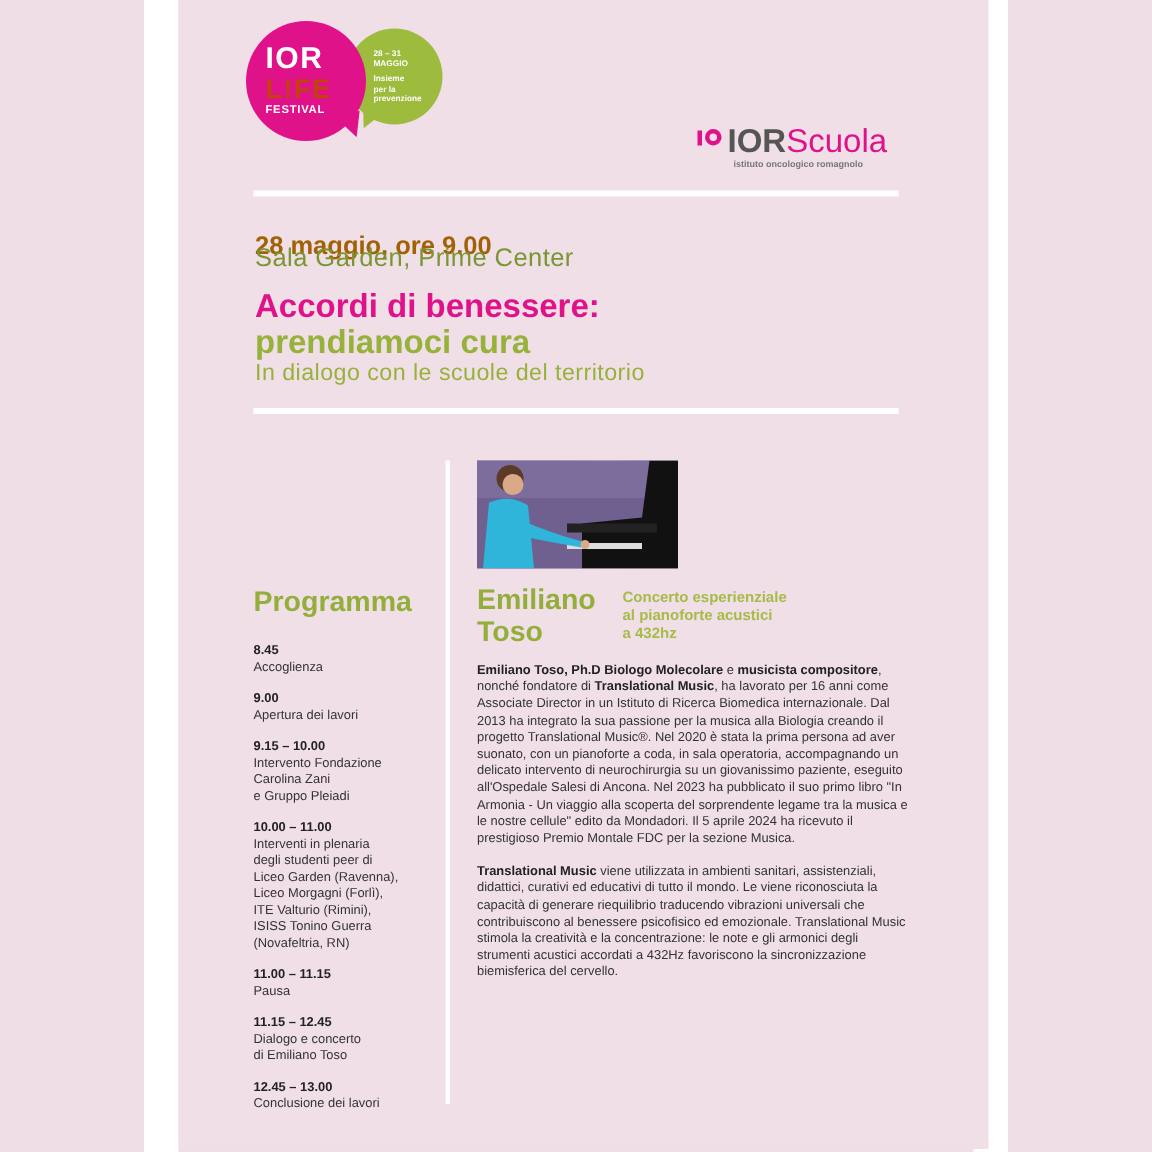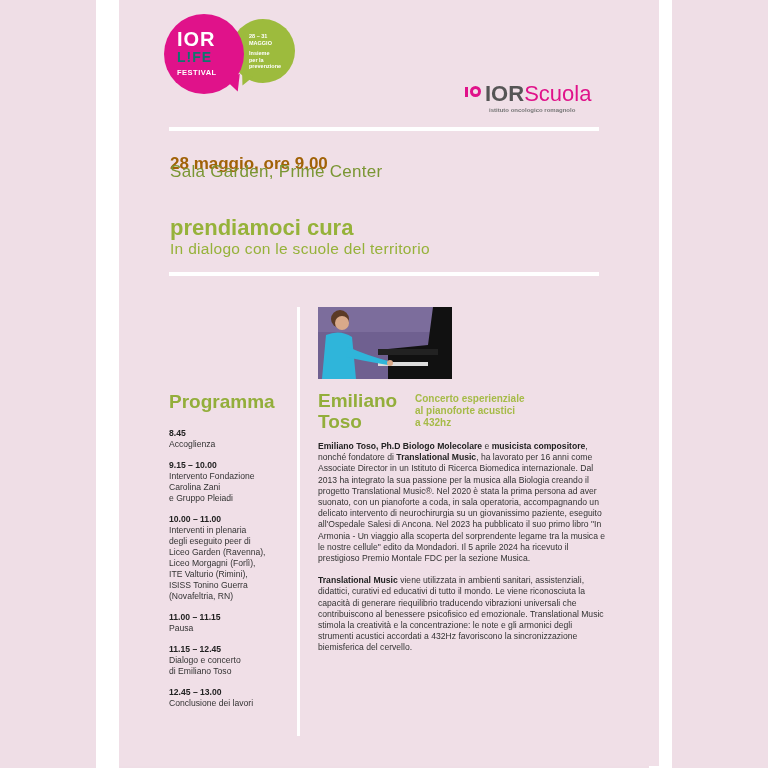--- a/index.html
+++ b/index.html
@@ -6,21 +6,21 @@
   body { width:768px; height:768px; background:#efdee6; position:relative; overflow:hidden; font-family:"Liberation Sans", sans-serif; }
   .strip { position:absolute; top:0; width:23px; height:768px; background:#ffffff; }
   .poster { position:absolute; left:119px; top:0; width:540px; height:766px; background:#f0dfe7; }
   .abs { position:absolute; }
   
   .bubble-pink { left:45px; top:14px; width:80px; height:80px; border-radius:50%; background:#e0128a; }
   .bubble-pink-tail { left:108px; top:76px; width:0; height:0; border-left:8px solid transparent; border-right:8px solid transparent; border-top:16px solid #e0128a; transform:rotate(-20deg); }
   .bubble-green { left:112px; top:19px; width:64px; height:64px; border-radius:50%; background:#9dbb3d; }
   .bubble-green-tail { left:120px; top:74px; border-left:6px solid transparent; border-right:6px solid transparent; border-top:12px solid #9dbb3d; transform:rotate(25deg); width:0;height:0;}
   .logo-ior { left:58px; top:28px; font-size:20px; font-weight:bold; color:#ffffff; letter-spacing:1px; }
-  .logo-life { left:58px; top:49px; font-size:14px; font-weight:bold; color:#0f766e; letter-spacing:1px; }
+  .logo-life { left:58px; top:49px; font-size:18px; font-weight:bold; color:#c2410c; letter-spacing:1px; }
   .logo-festival { left:58px; top:68px; font-size:7.5px; font-weight:bold; color:#ffffff; letter-spacing:0.5px; }
   .logo-dates { left:130px; top:33px; font-size:5.5px; font-weight:bold; color:#ffffff; line-height:7px; }
   .logo-tag { left:130px; top:50px; font-size:5.5px; font-weight:bold; color:#ffffff; line-height:6.5px; }
   
   .scuola-dot1 { left:346px; top:87px; width:3px; height:10px; background:#e0128a; }
   .scuola-dot2 { left:351px; top:86px; width:11px; height:11px; border-radius:50%; background:#e0128a; }
   .scuola-dot2:after { content:""; position:absolute; left:3px; top:3px; width:5px; height:5px; border-radius:50%; background:#f0dfe7; }
   .scuola-name { left:366px; top:82px; font-size:22px; line-height:24px; }
   .scuola-ior { color:#555; font-weight:bold; }
   .scuola-sc { color:#e0128a; }
@@ -74,20 +74,21 @@
     <div class="abs scuola-dot1"></div>
     <div class="abs scuola-dot2"></div>
     <div class="abs scuola-name"><span class="scuola-ior">IOR</span><span class="scuola-sc">Scuola</span></div>
     <div class="abs scuola-sub">istituto oncologico romagnolo</div>
   </div>
 
   <div class="abs hr" style="top:127px;"></div>
 
   <div class="abs date">28 maggio, ore 9.00</div>
   <div class="abs venue">Sala Garden, Prime Center</div>
+  <div class="abs title1">Accordi di benessere:</div>
   <div class="abs title2">prendiamoci cura</div>
   <div class="abs subtitle">In dialogo con le scuole del territorio</div>
 
   <div class="abs hr" style="top:272px;"></div>
 
   <div class="abs vline"></div>
 
   <div class="abs photo">
     <svg width="134" height="72" viewBox="0 0 134 72">
       <rect x="0" y="0" width="134" height="72" fill="#6f6090"></rect>
@@ -103,29 +104,33 @@
     </svg>
   </div>
 
   <div class="abs prog-title">Programma</div>
   <div class="abs prog">
     <div class="item">
       <div class="time">8.45</div>
       <div>Accoglienza</div>
     </div>
     <div class="item">
+      <div class="time">9.00</div>
+      <div>Apertura dei lavori</div>
+    </div>
+    <div class="item">
       <div class="time">9.15 – 10.00</div>
       <div>Intervento Fondazione</div>
       <div>Carolina Zani</div>
       <div>e Gruppo Pleiadi</div>
     </div>
     <div class="item">
       <div class="time">10.00 – 11.00</div>
       <div>Interventi in plenaria</div>
-      <div>degli eseguito peer di</div>
+      <div>degli studenti peer di</div>
       <div>Liceo Garden (Ravenna),</div>
       <div>Liceo Morgagni (Forlì),</div>
       <div>ITE Valturio (Rimini),</div>
       <div>ISISS Tonino Guerra</div>
       <div>(Novafeltria, RN)</div>
     </div>
     <div class="item">
       <div class="time">11.00 – 11.15</div>
       <div>Pausa</div>
     </div>

